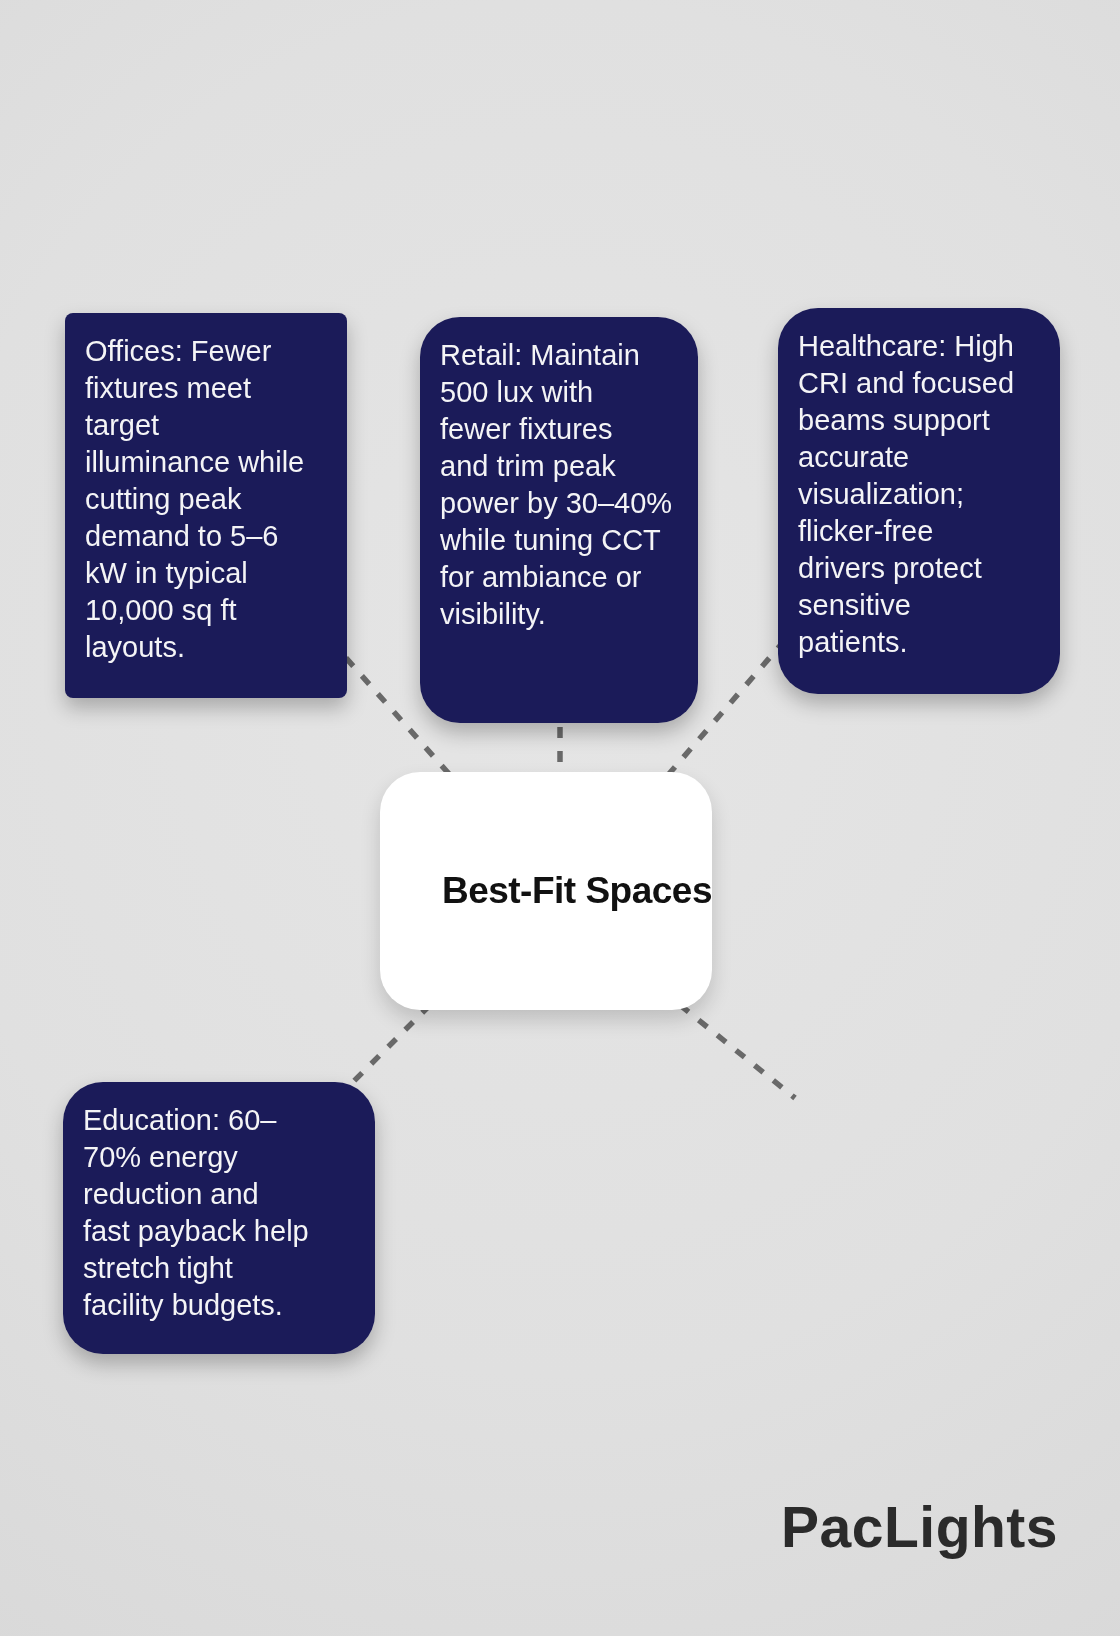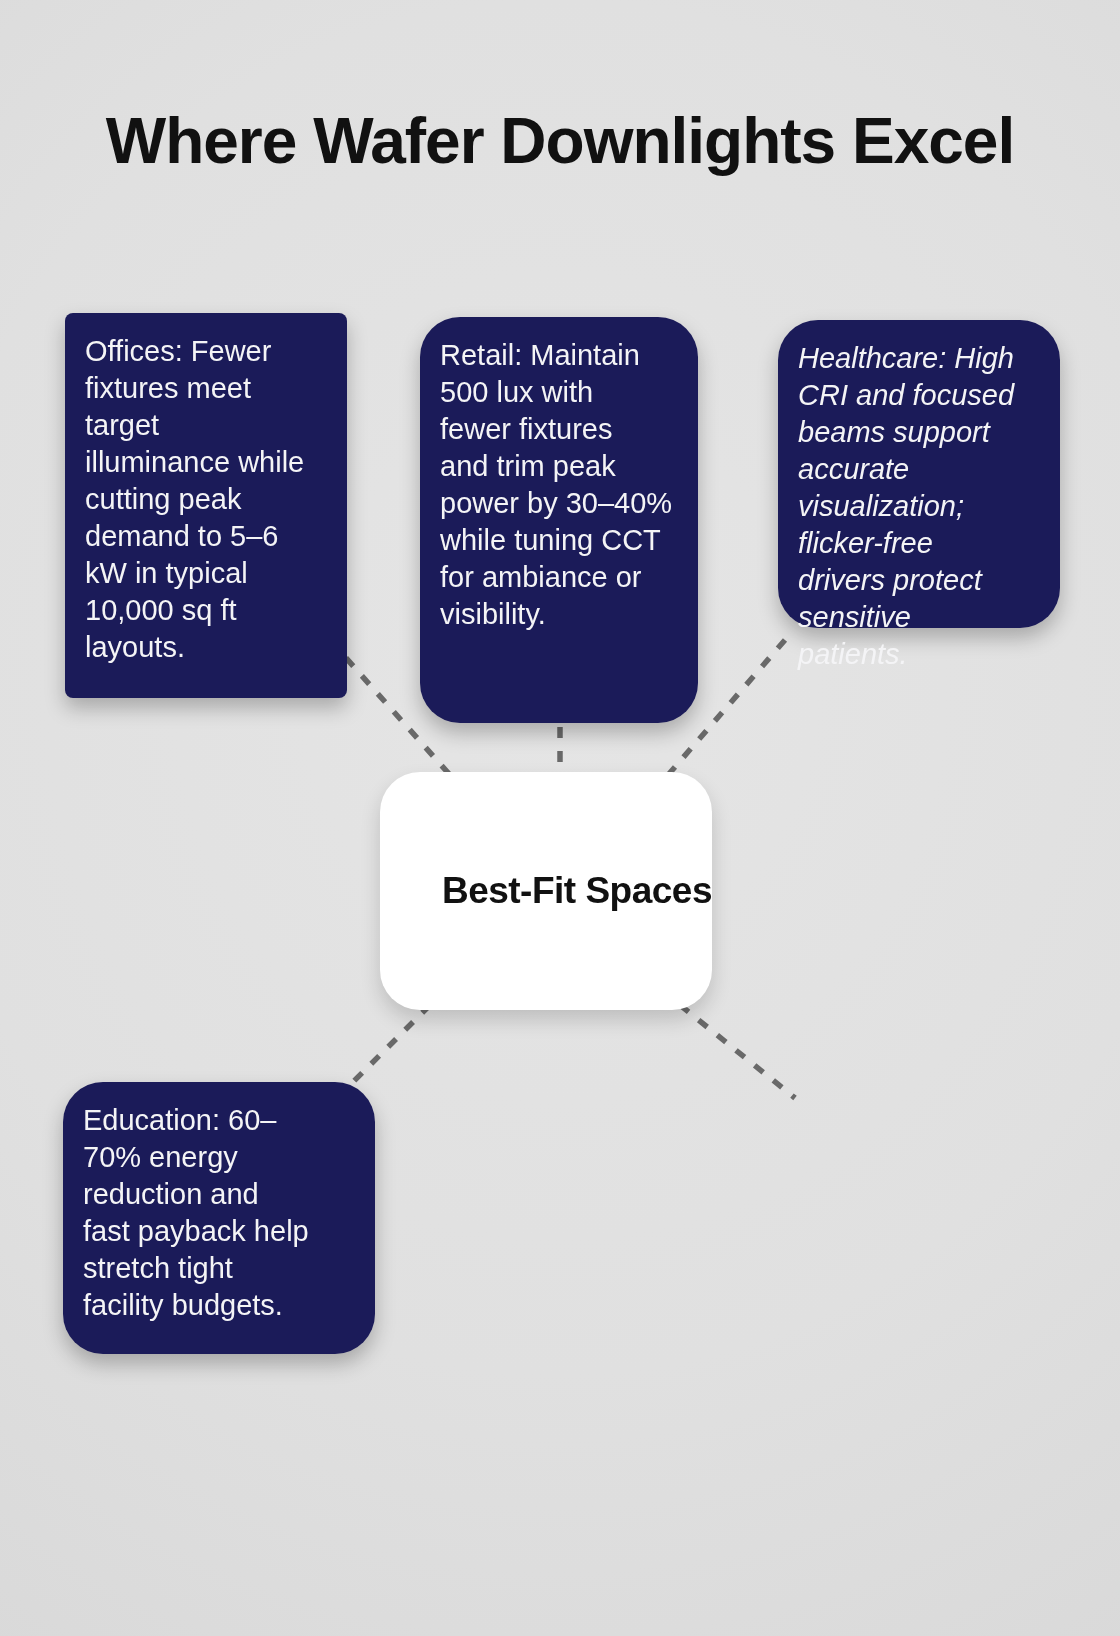--- a/index.html
+++ b/index.html
@@ -53,21 +53,21 @@
   }
   .node p {
     margin: 0;
     font-size: 29px;
     line-height: 37px;
     white-space: pre-line;
   }
 
   .n-offices     { left: 65px;  top: 313px;  width: 282px; height: 385px; border-radius: 8px; }
   .n-retail      { left: 420px; top: 317px;  width: 278px; height: 406px; }
-  .n-healthcare  { left: 778px; top: 320px;  width: 282px; height: 308px; font-style: italic; }
+  .n-healthcare  { left: 778px; top: 308px;  width: 282px; height: 386px; }
   .n-education   { left: 63px;  top: 1082px; width: 312px; height: 272px; }
   .n-hospitality { left: 780px; top: 1083px; width: 282px; height: 310px; }
 
   .hub {
     position: absolute;
     z-index: 2;
     left: 380px;
     top: 772px;
     width: 332px;
     height: 238px;
@@ -95,21 +95,20 @@
     font-weight: 700;
     letter-spacing: 0.5px;
     color: var(--logo_text, #2b2b2b);
   }
 </style>
 </head>
 <body>
 
 <div class="page">
 
-  <h1 class="title">Where Wafer Downlights Excel</h1>
 
   <svg class="links" viewBox="0 0 1120 1636" xmlns="http://www.w3.org/2000/svg">
     <line class="link" x1="330" y1="640" x2="450" y2="775"></line>
     <line class="link" x1="560" y1="655" x2="560" y2="775"></line>
     <line class="link" x1="785" y1="640" x2="668" y2="775"></line>
     <line class="link" x1="430" y1="1005" x2="345" y2="1090"></line>
     <line class="link" x1="680" y1="1005" x2="795" y2="1098"></line>
   </svg>
 
   <div class="node n-offices">
@@ -154,14 +153,15 @@
 fast payback help
 stretch tight
 facility budgets.</p>
   </div>
 
 
   <div class="hub">
     <span>Best-Fit Spaces</span>
   </div>
 
+  <div class="logo">PacLights</div>
 
 </div>
 
 </body></html>

